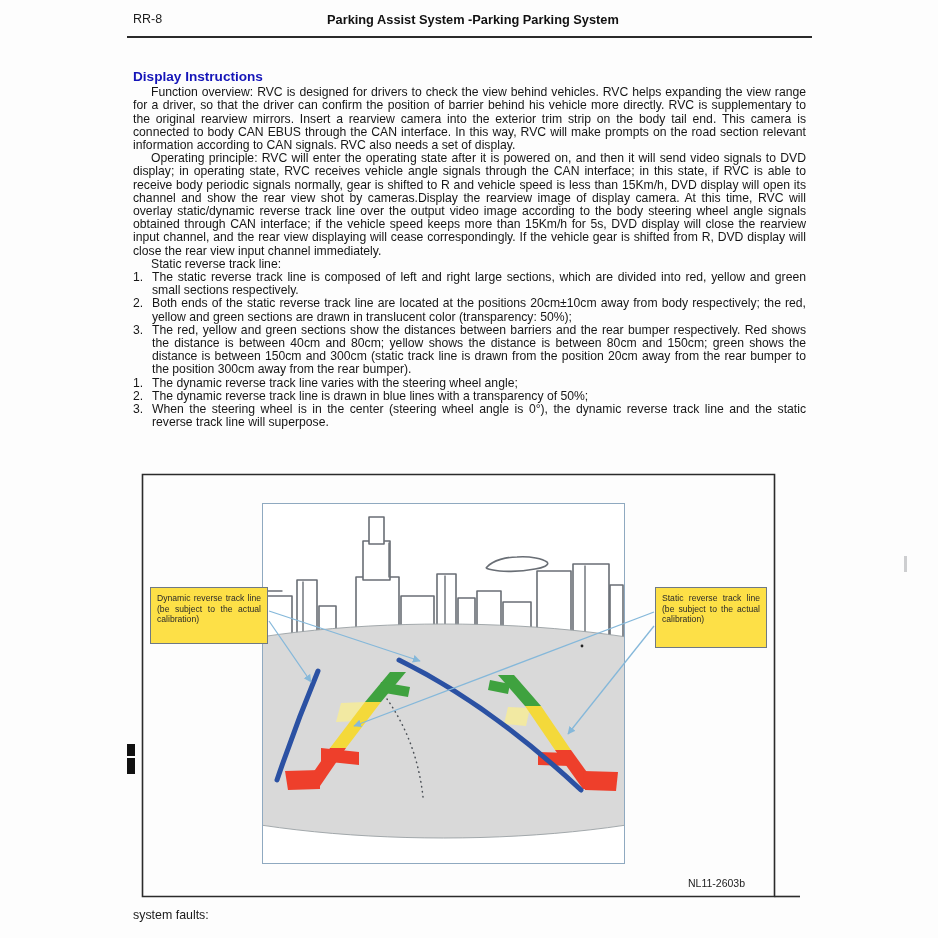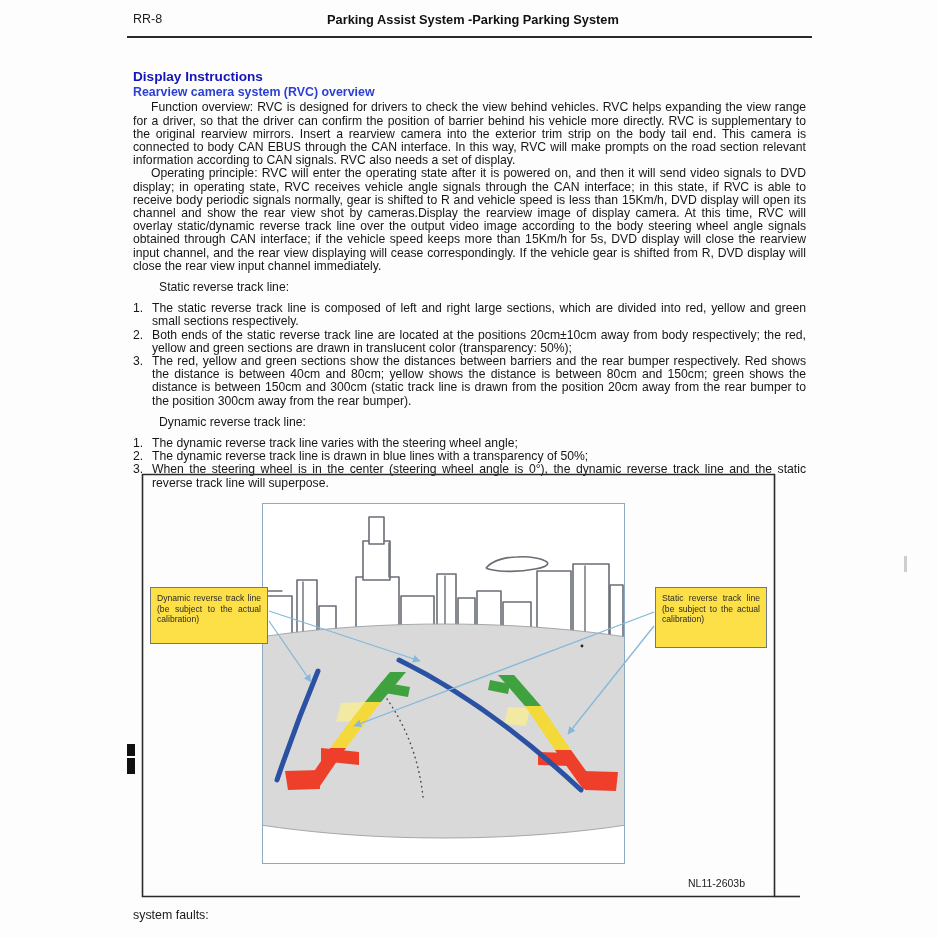--- a/index.html
+++ b/index.html
@@ -9,21 +9,21 @@
   }
   
   .hdr-page{position:absolute;left:133px;top:12px;font-size:12.5px;color:#1c1c1c;}
   .hdr-title{position:absolute;left:327px;top:12px;font-size:12.8px;font-weight:bold;color:#111;}
   .hdr-rule{position:absolute;left:127px;top:36px;width:685px;height:2px;background:#2a2a2a;}
   
   .content{position:absolute;left:133px;top:70px;width:673px;font-size:12.2px;line-height:13.2px;}
   .sec-title{font-size:13.6px;font-weight:bold;color:#1414b8;margin:0 0 3px 0;}
   .sub-title{font-size:12.4px;color:#2b3fd4;margin:0 0 2px 0;}
   .para{margin:0;text-align:justify;text-indent:18px;}
-  .list-heading{margin:8px;text-indent:18px;}
+  .list-heading{margin:0;text-indent:18px;}
   .li{display:flex;margin:0;}
   .num{flex:none;width:19px;}
   .litext{flex:1;text-align:justify;}
   
   .fig-svg{position:absolute;left:120px;top:470px;}
   .callout{
     position:absolute;background:#fde047;border:1px solid #6f7984;
     font-size:8.6px;line-height:10.6px;color:#2a2a2a;
     padding:5px 6px;box-sizing:border-box;text-align:justify;
   }
@@ -49,37 +49,35 @@
 </style>
 </head>
 <body>
 
 <div class="hdr-page">RR-8</div>
 <div class="hdr-title">Parking Assist System -Parking Parking System</div>
 <div class="hdr-rule"></div>
 
 <div class="content">
   <h1 class="sec-title">Display Instructions</h1>
-  <h2 class="sub-title">Rearview camera system (RVC) overview</h2>
   <p class="para">Function overview: RVC is designed for drivers to check the view behind vehicles. RVC helps expanding the view range for a driver, so that the driver can confirm the position of barrier behind his vehicle more directly. RVC is supplementary to the original rearview mirrors. Insert a rearview camera into the exterior trim strip on the body tail end. This camera is connected to body CAN EBUS through the CAN interface. In this way, RVC will make prompts on the road section relevant information according to CAN signals. RVC also needs a set of display.</p>
   <p class="para">Operating principle: RVC will enter the operating state after it is powered on, and then it will send video signals to DVD display; in operating state, RVC receives vehicle angle signals through the CAN interface; in this state, if RVC is able to receive body periodic signals normally, gear is shifted to R and vehicle speed is less than 15Km/h, DVD display will open its channel and show the rear view shot by cameras.Display the rearview image of display camera. At this time, RVC will overlay static/dynamic reverse track line over the output video image according to the body steering wheel angle signals obtained through CAN interface; if the vehicle speed keeps more than 15Km/h for 5s, DVD display will close the rearview input channel, and the rear view displaying will cease correspondingly. If the vehicle gear is shifted from R, DVD display will close the rear view input channel immediately.</p>
   <p class="list-heading">Static reverse track line:</p>
   <div class="li">
     <span class="num">1.</span>
     <span class="litext">The static reverse track line is composed of left and right large sections, which are divided into red, yellow and green small sections respectively.</span>
   </div>
   <div class="li">
     <span class="num">2.</span>
     <span class="litext">Both ends of the static reverse track line are located at the positions 20cm±10cm away from body respectively; the red, yellow and green sections are drawn in translucent color (transparency: 50%);</span>
   </div>
   <div class="li">
     <span class="num">3.</span>
     <span class="litext">The red, yellow and green sections show the distances between barriers and the rear bumper respectively. Red shows the distance is between 40cm and 80cm; yellow shows the distance is between 80cm and 150cm; green shows the distance is between 150cm and 300cm (static track line is drawn from the position 20cm away from the rear bumper to the position 300cm away from the rear bumper).</span>
   </div>
-  <p class="list-heading">Dynamic reverse track line:</p>
   <div class="li">
     <span class="num">1.</span>
     <span class="litext">The dynamic reverse track line varies with the steering wheel angle;</span>
   </div>
   <div class="li">
     <span class="num">2.</span>
     <span class="litext">The dynamic reverse track line is drawn in blue lines with a transparency of 50%;</span>
   </div>
   <div class="li">
     <span class="num">3.</span>

